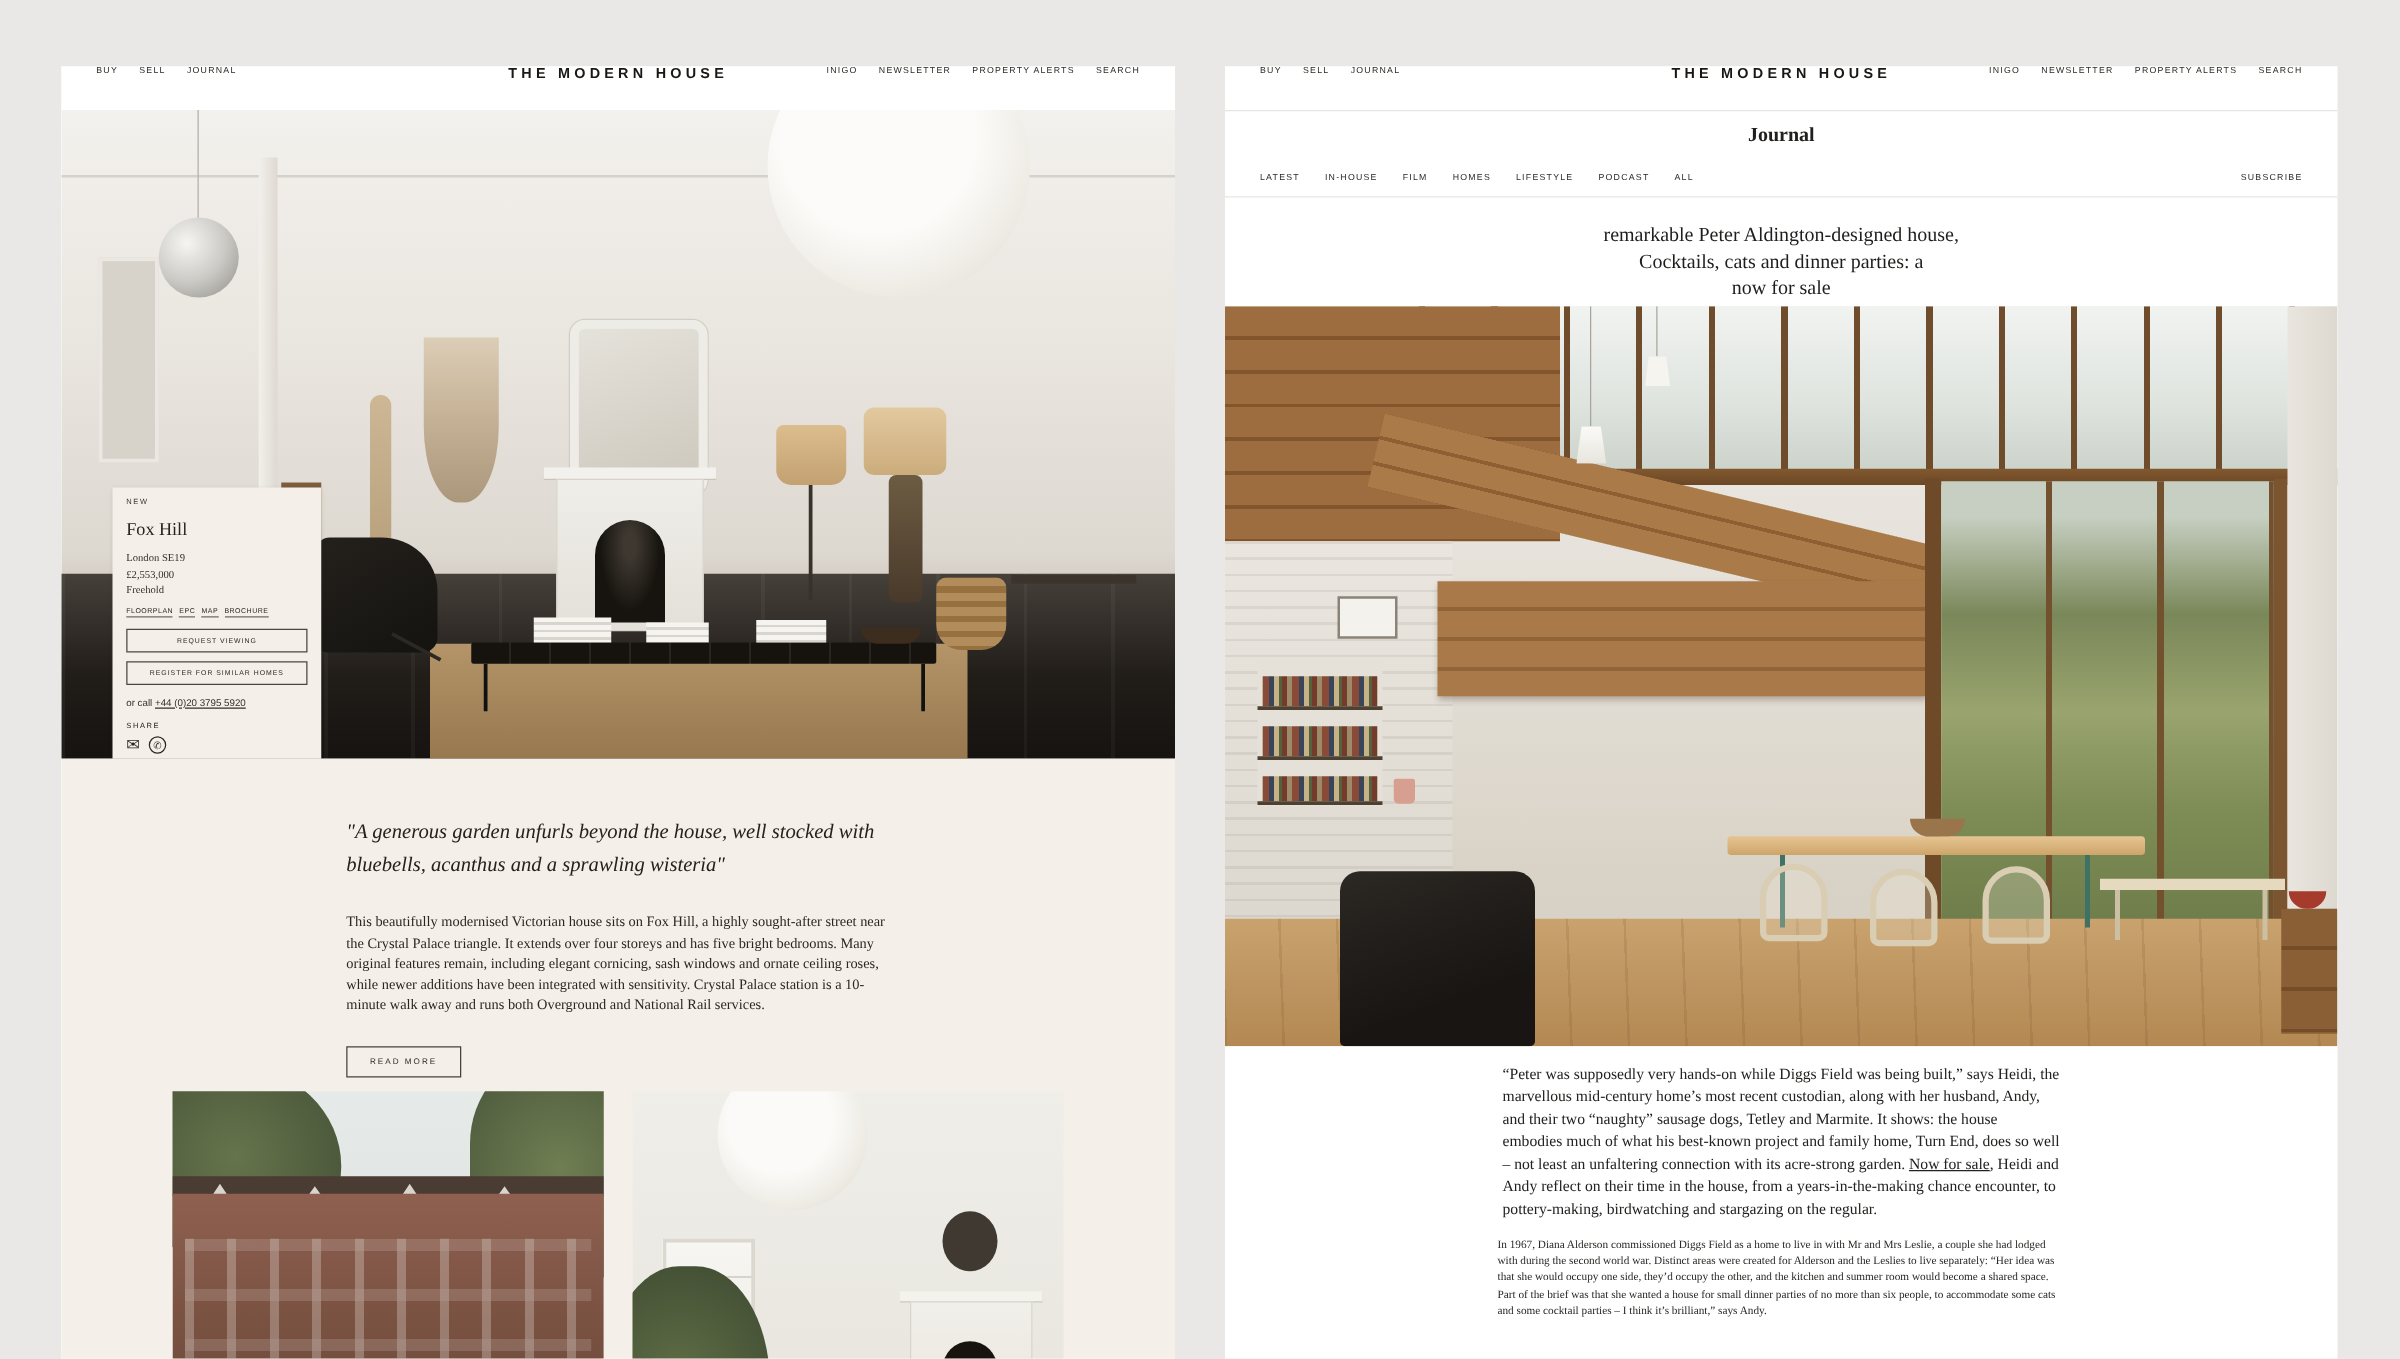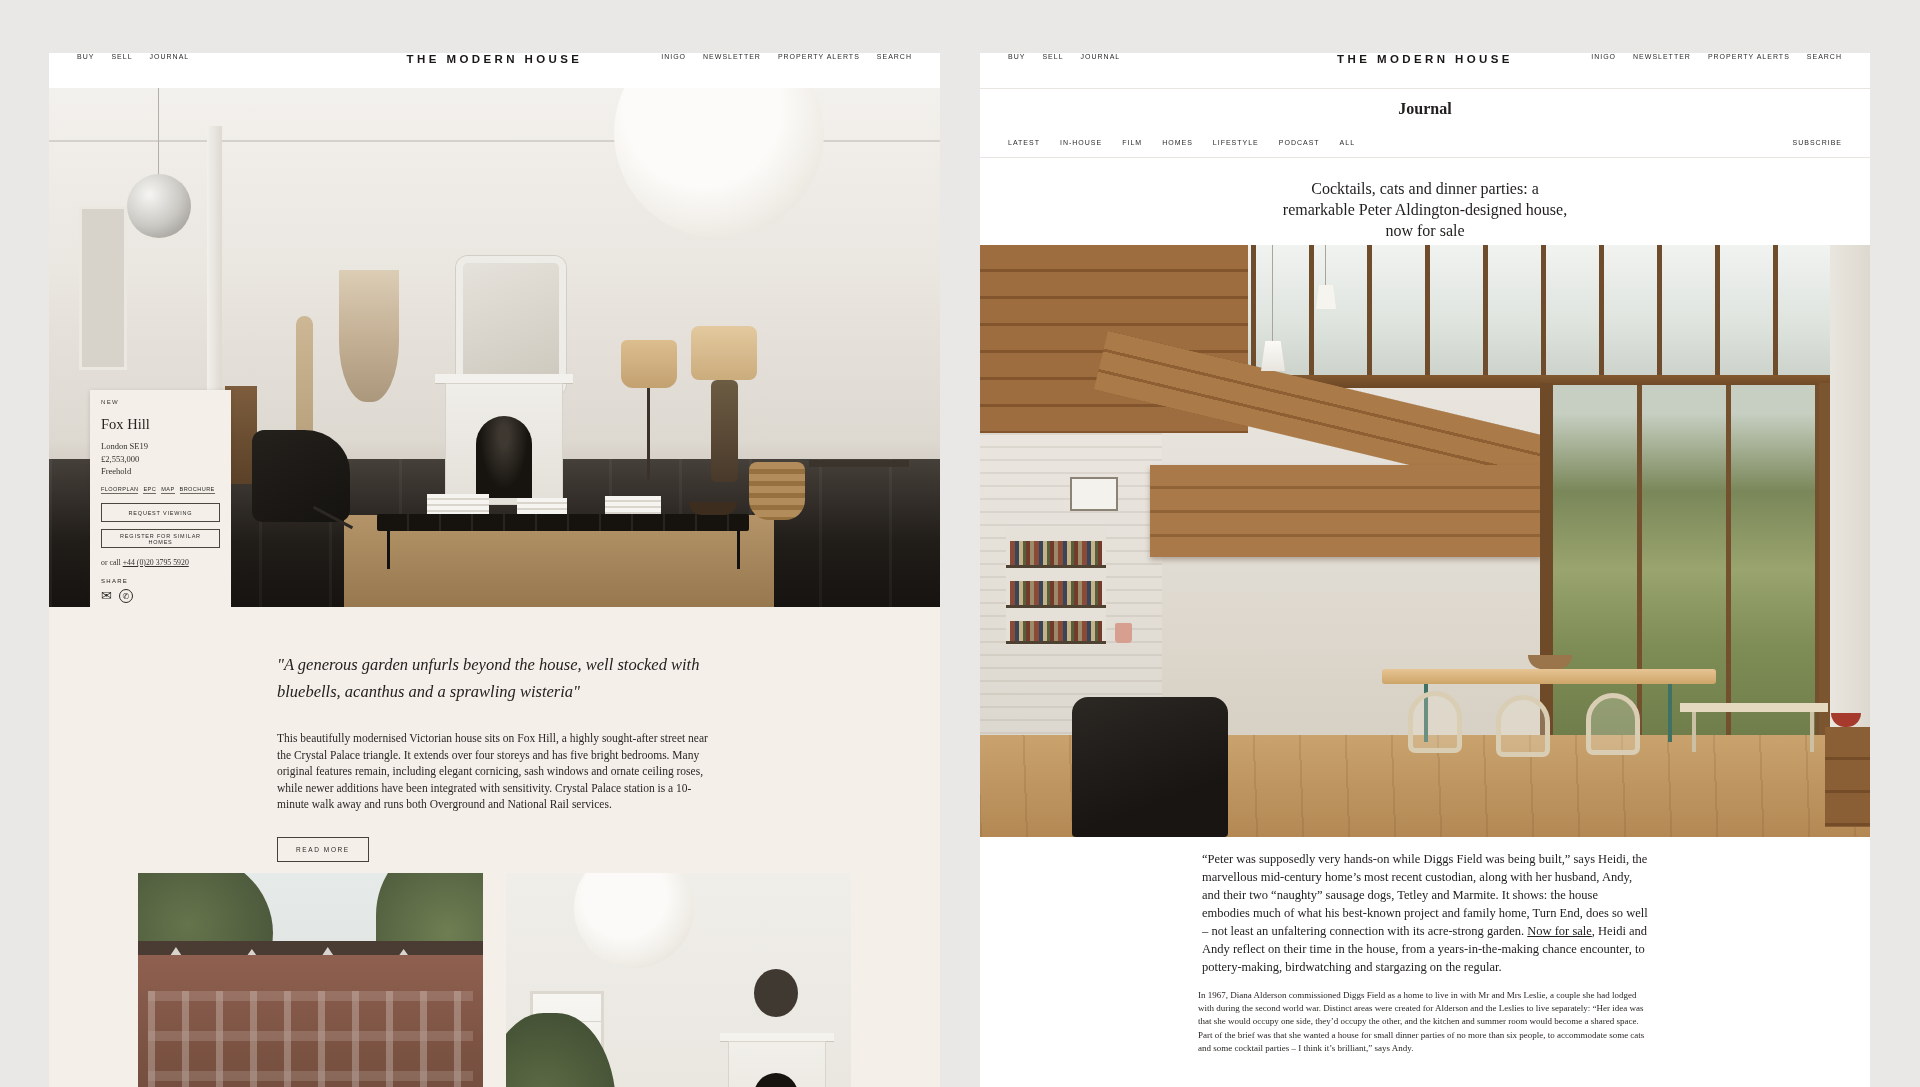--- a/index.html
+++ b/index.html
@@ -51,31 +51,31 @@
   .lh-tleg2{left:688px;top:443px;width:3px;height:38px;background:#111}
   .lh-books{background:repeating-linear-gradient(180deg,#f6f4f0 0 4px,#d9d5cd 4px 6px)}
   .lh-books1{left:378px;top:406px;width:62px;height:20px}
   .lh-books2{left:468px;top:410px;width:50px;height:16px}
   .lh-books3{left:556px;top:408px;width:56px;height:18px}
   .lh-bowl{left:640px;top:414px;width:48px;height:13px;border-radius:0 0 22px 22px;background:#3d2d1e}
   .lh-basket{left:700px;top:374px;width:56px;height:58px;border-radius:8px 8px 20px 20px;background:repeating-linear-gradient(180deg,#b28d5b 0 7px,#96713f 7px 12px)}
   .lh-bench{left:760px;top:372px;width:100px;height:7px;background:#3b342c}
 
   
-  .listing-card{position:absolute;left:41px;top:302px;width:141px;height:223px;z-index:5;
+  .listing-card{position:absolute;left:41px;top:302px;width:167px;height:223px;z-index:5;
     background:#f4efe8;padding:9px 11px;box-sizing:border-box;box-shadow:0 1px 4px rgba(60,50,40,.18)}
   .badge{font-size:6px;letter-spacing:1.3px;color:#3a3834}
   .listing-title{font-family:"Liberation Serif",serif;font-weight:normal;font-size:14.5px;margin:11px 0 0}
   .listing-meta{font-family:Liberation Serif, serif;font-size:8.5px;line-height:12.5px;margin-top:7px;color:#33312d}
   .doc-links{display:flex;gap:5px;margin-top:8px}
   .doc-link{font-size:5.6px;letter-spacing:.4px;color:#2b2a28;border-bottom:1px solid #6f6b63;padding-bottom:1.5px;cursor:pointer}
   .card-btn{display:block;width:100%;height:19px;margin-top:9px;background:transparent;border:1px solid #4b473f;
     font-family:"Liberation Sans",sans-serif;font-size:5.5px;letter-spacing:.8px;color:#2b2a28;cursor:pointer}
   .card-btn + .card-btn{margin-top:7px}
-  .call-line{font-family:Liberation Serif, serif;font-size:7.8px;margin-top:10px;color:#33312d}
+  .call-line{font-family:Liberation Sans, sans-serif;font-size:7.8px;margin-top:10px;color:#33312d}
   .phone-link{color:#33312d;text-decoration:underline;cursor:pointer}
   .share-label{font-size:6px;letter-spacing:1.3px;margin-top:11px}
   .share-icons{display:flex;gap:7px;margin-top:5px;align-items:center}
   .share-icon{color:#2b2a28;text-decoration:none;cursor:pointer}
   .share-icon.email{font-size:13px;line-height:10px}
   .share-icon.wa{width:12px;height:12px;border:1px solid #2b2a28;border-radius:50%;font-size:8px;display:flex;align-items:center;justify-content:center}
 
   
   .left-content{position:absolute;top:554px;left:0;right:0;bottom:0;background:#f4efe8;overflow:hidden}
   .pull-quote{font-family:"Liberation Serif",serif;font-style:italic;font-size:16.5px;line-height:27px;
@@ -303,22 +303,22 @@
     <a class="subnav-link">IN-HOUSE</a>
     <a class="subnav-link">FILM</a>
     <a class="subnav-link">HOMES</a>
     <a class="subnav-link">LIFESTYLE</a>
     <a class="subnav-link">PODCAST</a>
     <a class="subnav-link">ALL</a>
     <a class="subnav-link subscribe">SUBSCRIBE</a>
   </nav>
 
   <div class="article-title">
+    <div>remarkable Peter Aldington-designed house,</div>
     <div>Cocktails, cats and dinner parties: a</div>
-    <div>remarkable Peter Aldington-designed house,</div>
     <div>now for sale</div>
   </div>
 
   <div class="hero" id="right-hero">
     <i class="ly rh-base"></i>
     <i class="ly rh-clere"></i>
     <i class="ly rh-mull"></i>
     <i class="ly rh-beam"></i>
     <i class="ly rh-woodbox"></i>
     <i class="ly rh-diag"></i>

